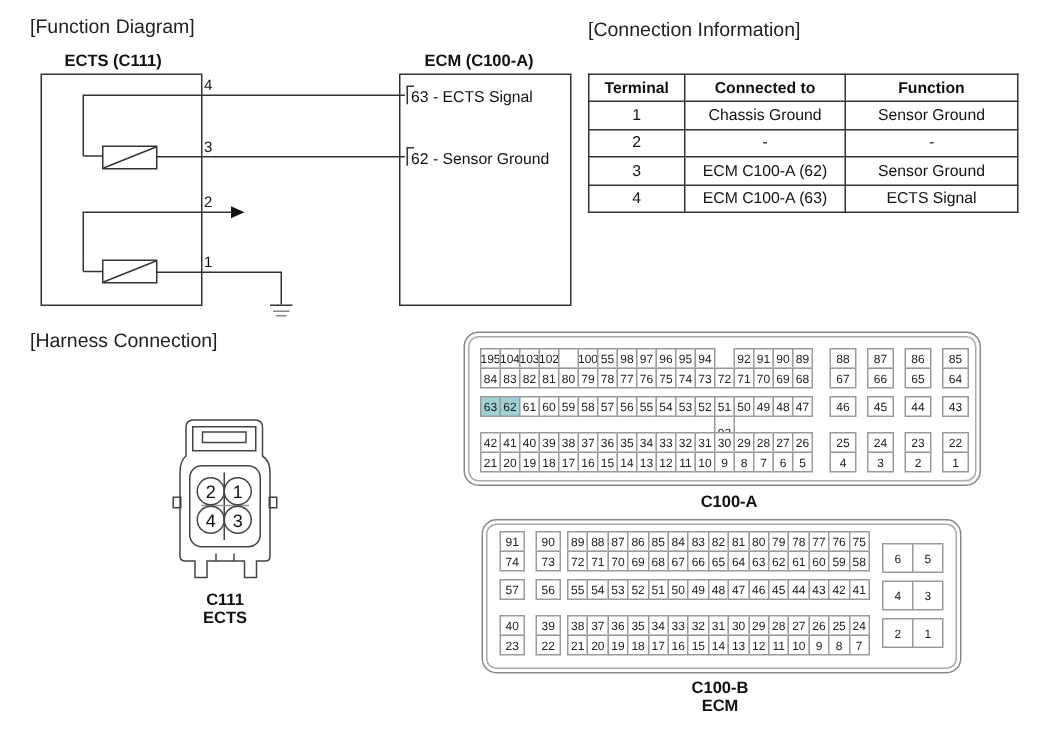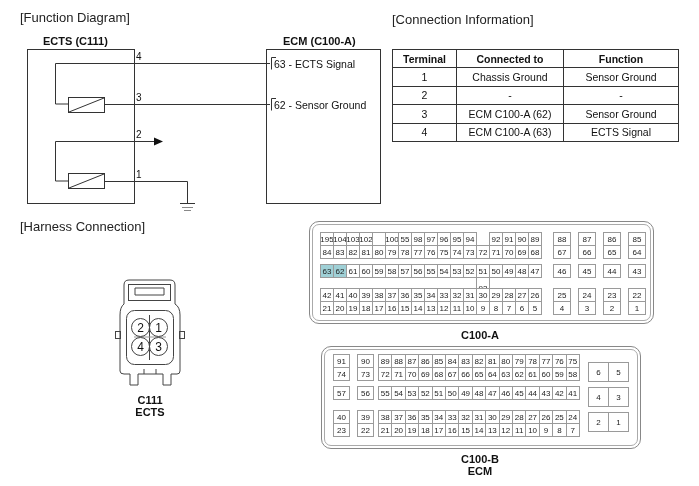--- a/index.html
+++ b/index.html
@@ -232,21 +232,21 @@
     <div class="pin-cell" style="left: 628px; top: 264px; width: 18px; height: 14px;">43</div>
     <div class="pin-cell" style="left: 553px; top: 288px; width: 18px; height: 14px;">25</div>
     <div class="pin-cell" style="left: 578px; top: 288px; width: 18px; height: 14px;">24</div>
     <div class="pin-cell" style="left: 603px; top: 288px; width: 18px; height: 14px;">23</div>
     <div class="pin-cell" style="left: 628px; top: 288px; width: 18px; height: 14px;">22</div>
     <div class="pin-cell" style="left: 553px; top: 301px; width: 18px; height: 14px;">4</div>
     <div class="pin-cell" style="left: 578px; top: 301px; width: 18px; height: 14px;">3</div>
     <div class="pin-cell" style="left: 603px; top: 301px; width: 18px; height: 14px;">2</div>
     <div class="pin-cell" style="left: 628px; top: 301px; width: 18px; height: 14px;">1</div>
   </div>
-<div class="abs bold-label" style="left:455px;top:329px;width:50px;">C100-A</div>
+<div class="abs bold-label" style="left:455px;top:329px;width:50px;text-align:right;">C100-A</div>
 
 <div class="conn-outer" style="left:321px;top:346px;width:320px;height:103px;"></div>
 <div class="conn-inner" style="left:324px;top:349px;width:314px;height:97px;"></div>
 <div id="c100b-pins">
     <div class="pin-cell" style="left: 333px; top: 354px; width: 17px; height: 14px;">91</div>
     <div class="pin-cell" style="left: 357px; top: 354px; width: 17px; height: 14px;">90</div>
     <div class="pin-cell" style="left: 333px; top: 367px; width: 17px; height: 14px;">74</div>
     <div class="pin-cell" style="left: 357px; top: 367px; width: 17px; height: 14px;">73</div>
     <div class="pin-cell" style="left: 333px; top: 386px; width: 17px; height: 14px;">57</div>
     <div class="pin-cell" style="left: 357px; top: 386px; width: 17px; height: 14px;">56</div>

